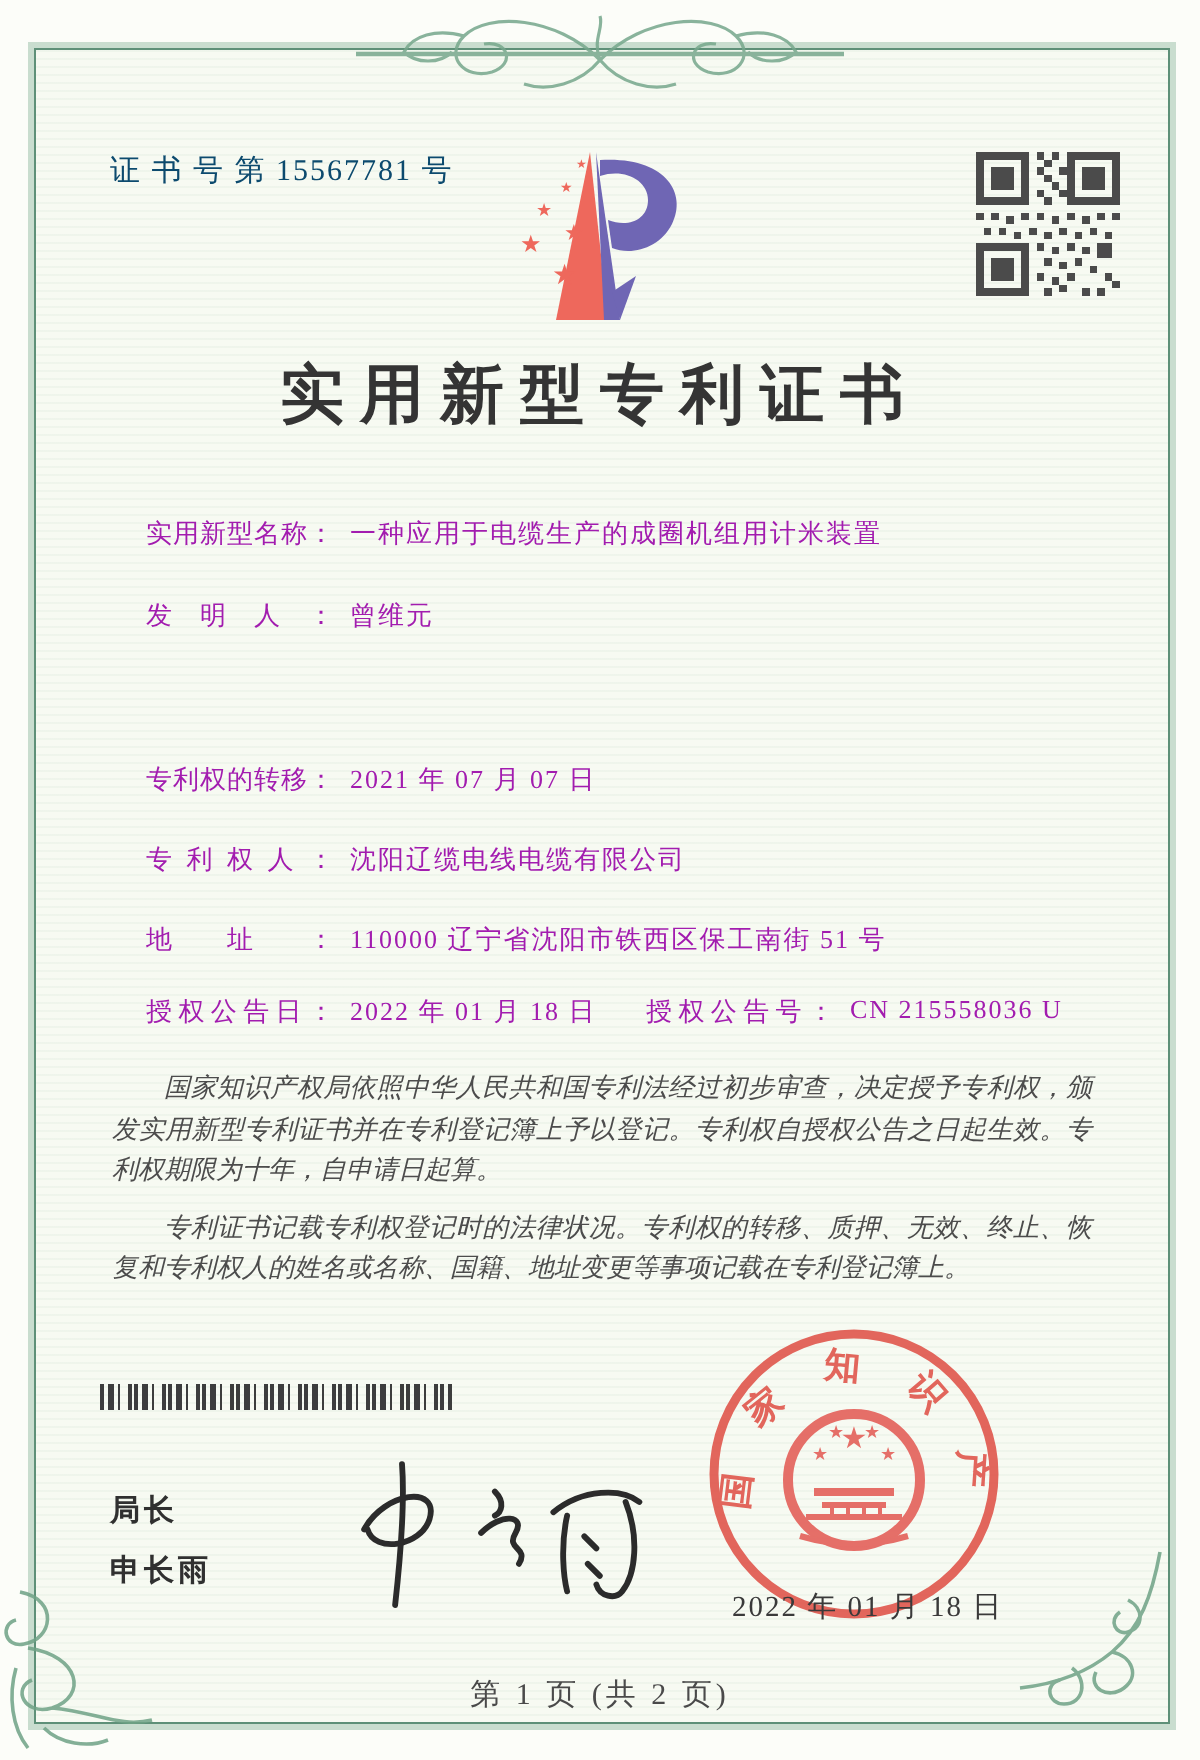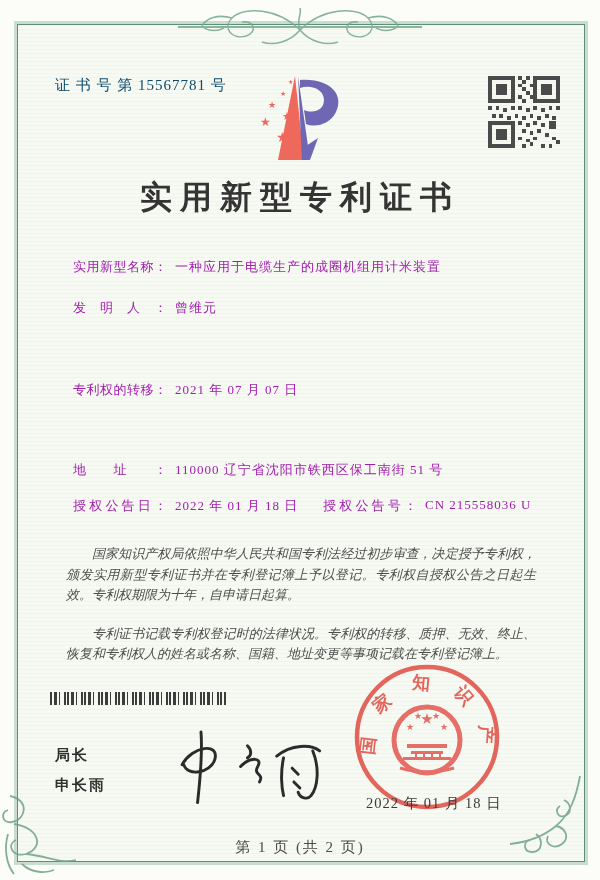--- a/index.html
+++ b/index.html
@@ -12,21 +12,21 @@
          background-image:repeating-linear-gradient(180deg, rgba(130,175,145,0.07) 0 1px, transparent 1px 4px);}
   .cert-no{left:55px;top:76px;font-size:15px;color:#0c4a6e;letter-spacing:1px;}
   .title{left:0;top:176px;width:100%;text-align:center;font-size:32px;letter-spacing:8px;
          color:#343434;font-weight:600;}
   .field-row{left:48px;font-size:13px;color:#a21caf;white-space:nowrap;margin-left:25px;}
   .flabel{display:inline-block;width:94px;text-align:justify;text-align-last:justify;vertical-align:top;}
   .fvalue{margin-left:8px;letter-spacing:1px;}
   .grant2{left:298px;}
   .paras{left:48px;top:526px;width:506px;font-size:13px;line-height:20.5px;color:#4c4c4c;
          font-style:italic;text-align:justify;}
-  .paras p{margin:18px;text-indent:2em;font-style:italic;}
+  .paras p{margin:8px;text-indent:2em;font-style:italic;}
   .barcode{left:50px;top:692px;width:176px;height:13px;
       background:repeating-linear-gradient(90deg,#3d3d3d 0 2px,transparent 2px 4px,#3d3d3d 4px 7px,
       transparent 7px 9px,#3d3d3d 9px 10px,transparent 10px 14px,#3d3d3d 14px 16px,transparent 16px 17px);}
   .commissioner{left:55px;font-size:15px;color:#303030;font-weight:600;letter-spacing:2px;
       font-family:"Liberation Sans","DejaVu Sans",sans-serif;}
   .seal-date{left:366px;top:794px;font-size:14.5px;color:#3a3a3a;z-index:6;letter-spacing:1px;}
   .footer{left:0;top:838px;width:100%;text-align:center;font-size:15px;color:#4a4a4a;letter-spacing:2px;}
   svg{display:block;}
 </style>
 </head>
@@ -145,20 +145,23 @@
 
   <div class="abs field-row" style="top:258px">
     <span class="flabel">实用新型名称：</span><span class="fvalue">一种应用于电缆生产的成圈机组用计米装置</span>
   </div>
   <div class="abs field-row" style="top:299px">
     <span class="flabel">发明人：</span><span class="fvalue">曾维元</span>
   </div>
   <div class="abs field-row" style="top:381px">
     <span class="flabel">专利权的转移：</span><span class="fvalue">2021 年 07 月 07 日</span>
   </div>
+  <div class="abs field-row" style="top:421px">
+    <span class="flabel">专利权人：</span><span class="fvalue">沈阳辽缆电线电缆有限公司</span>
+  </div>
   <div class="abs field-row" style="top:461px">
     <span class="flabel">地址：</span><span class="fvalue">110000 辽宁省沈阳市铁西区保工南街 51 号</span>
   </div>
 
   <div class="abs field-row" style="top:497px">
     <span class="flabel">授权公告日：</span><span class="fvalue">2022 年 01 月 18 日</span>
   </div>
   <div class="abs field-row grant2" style="top:497px">
     <span class="flabel">授权公告号：</span><span class="fvalue">CN 215558036 U</span>
   </div>

